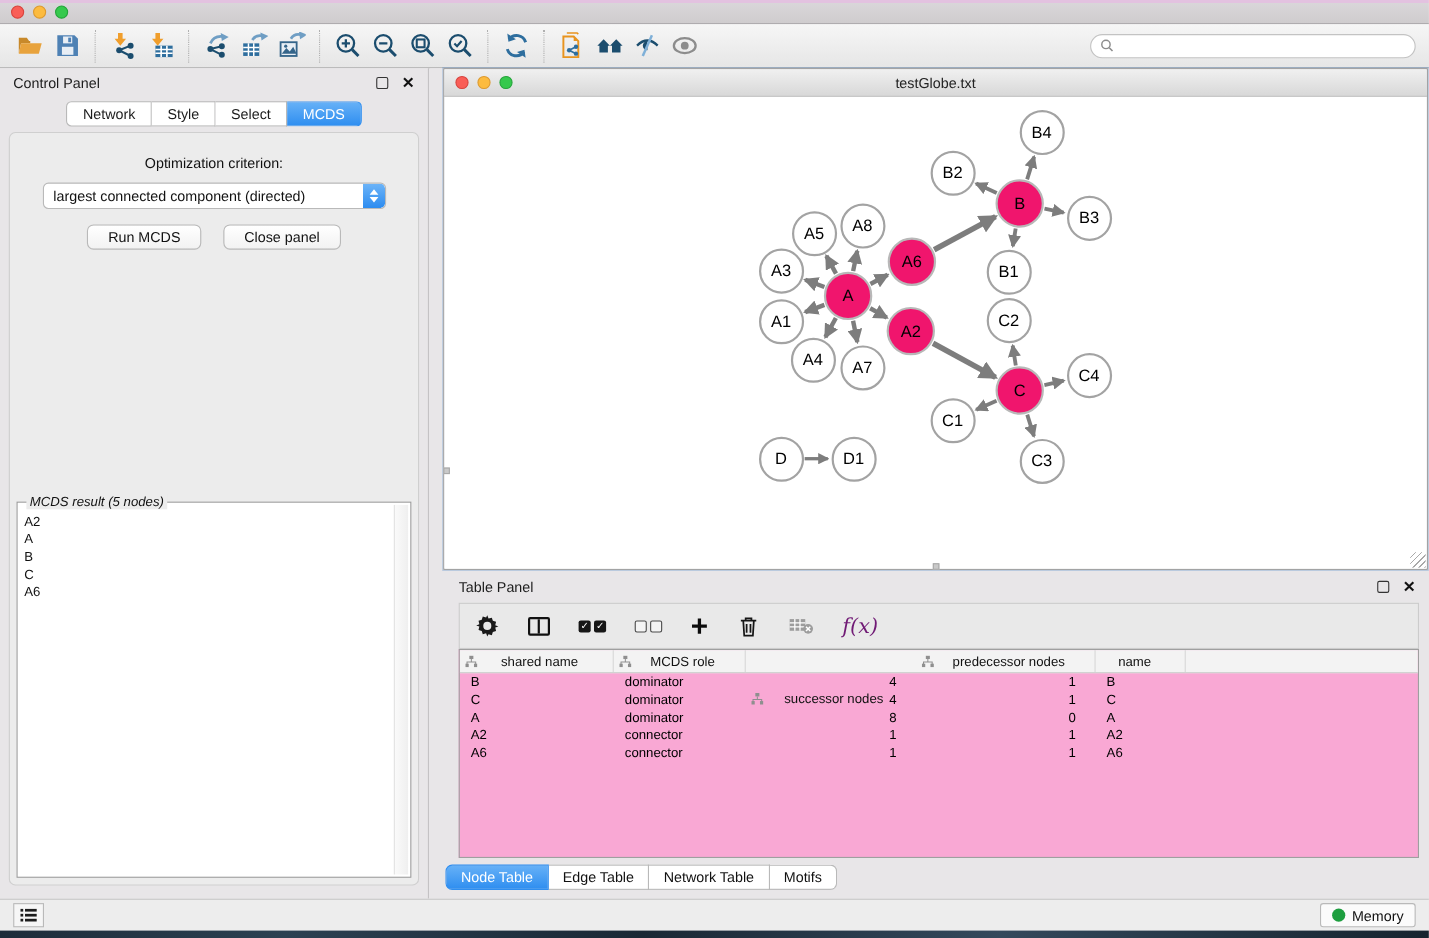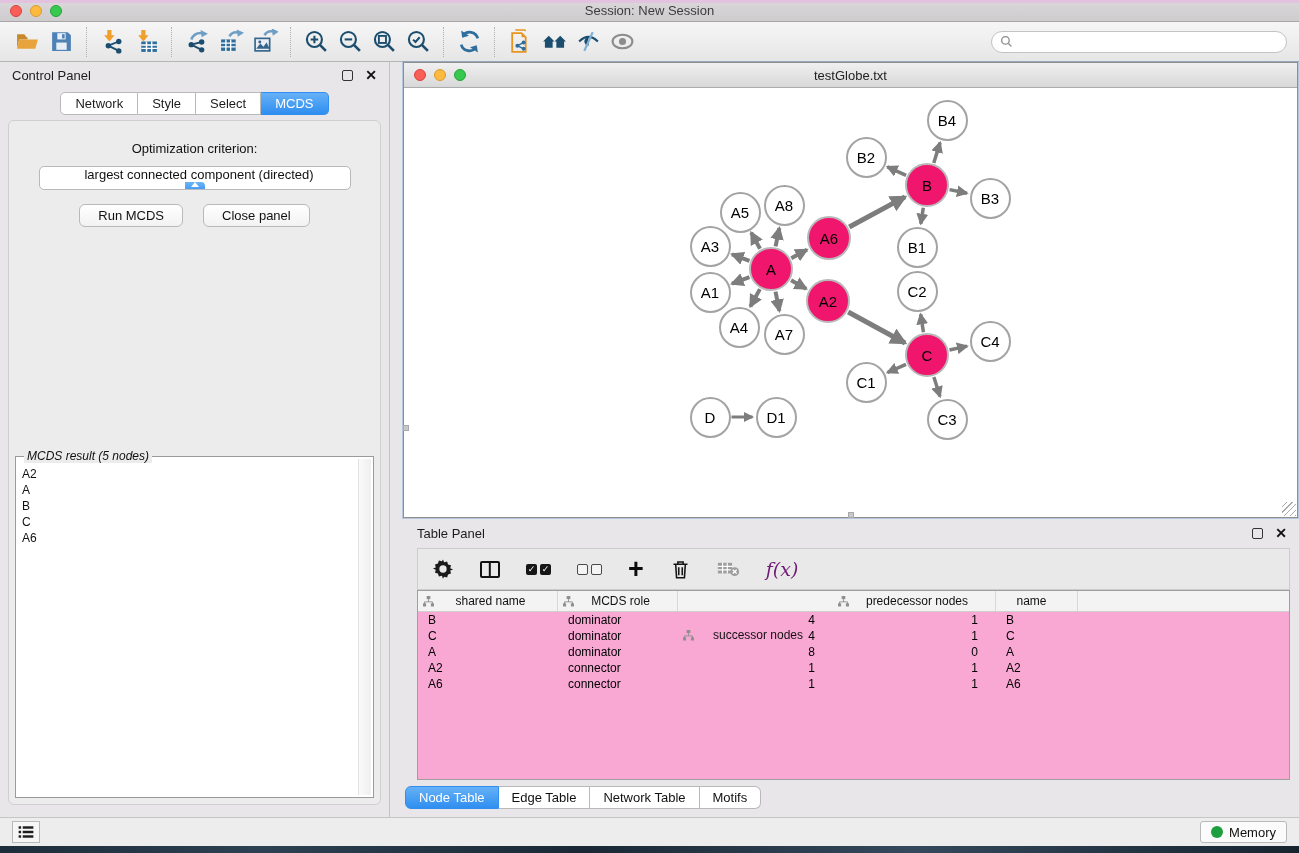--- a/index.html
+++ b/index.html
@@ -45,21 +45,21 @@
   .cp-tab { font-size:13px; padding:3px 14px; background:#fff; border:1px solid #b9b9b9;
     border-left:none; color:#1c1c1c; }
   .cp-tab:first-child { border-left:1px solid #b9b9b9; border-radius:5px 0 0 5px; }
   .cp-tab:last-child { border-radius:0 5px 5px 0; }
   .cp-tab.active { background:linear-gradient(#66b1f7,#2f8ef0); color:#fff; border-color:#2f8ef0; }
 
   .cp-body { position:absolute; left:8px; right:8px; top:58px; bottom:12px;
     background:#ececec; border:1px solid #cfcfcf; border-radius:6px; }
   .opt-label { text-align:center; font-size:13px; color:#111; margin-top:20px; }
   .dropdown { margin:10px auto 0; width:312px; height:24px; background:#fff;
-    border:1px solid #b9b9b9; border-radius:5px; display:flex; align-items:center; overflow:hidden;flex-direction:column; }
+    border:1px solid #b9b9b9; border-radius:5px; display:flex; align-items:center; overflow:hidden; }
   .dropdown .dval { flex:1; font-size:13px; padding-left:9px; color:#111; white-space:nowrap; }
   .dd-step { width:20px; height:100%; background:linear-gradient(#6cb4f8,#2d8cf0);
     border-radius:0 4px 4px 0; display:flex; flex-direction:column; align-items:center; justify-content:center; gap:2px; }
   .dd-step .up { width:0;height:0;border-left:4px solid transparent;border-right:4px solid transparent;border-bottom:5px solid #fff; }
   .dd-step .dn { width:0;height:0;border-left:4px solid transparent;border-right:4px solid transparent;border-top:5px solid #fff; }
   .cp-buttons { display:flex; justify-content:center; gap:20px; margin-top:14px; }
   .btn { font-size:13px; color:#111; background:linear-gradient(#ffffff,#f2f2f2);
     border:1px solid #b9b9b9; border-radius:6px; padding:3px 18px; }
 
   .result-box { position:absolute; left:6px; right:6px; top:335px; bottom:6px;
@@ -132,21 +132,20 @@
 <body>
 
 <div class="app">
 
   <div class="titlebar">
     <div class="lights">
       <div class="light red"></div>
       <div class="light yellow"></div>
       <div class="light green"></div>
     </div>
-    <div class="title">Session: New Session</div>
   </div>
 
   <div class="toolbar">
     <div class="tbtn">
         <svg viewBox="0 0 24 24">
           <path fill="#c8892a" d="M2 5h7l2 3h1v2H4l-2 9z"></path>
           <path fill="#e8a33d" d="M4 10h18l-2.5 9H2z"></path>
         </svg>
       </div>
     <div class="tbtn">

